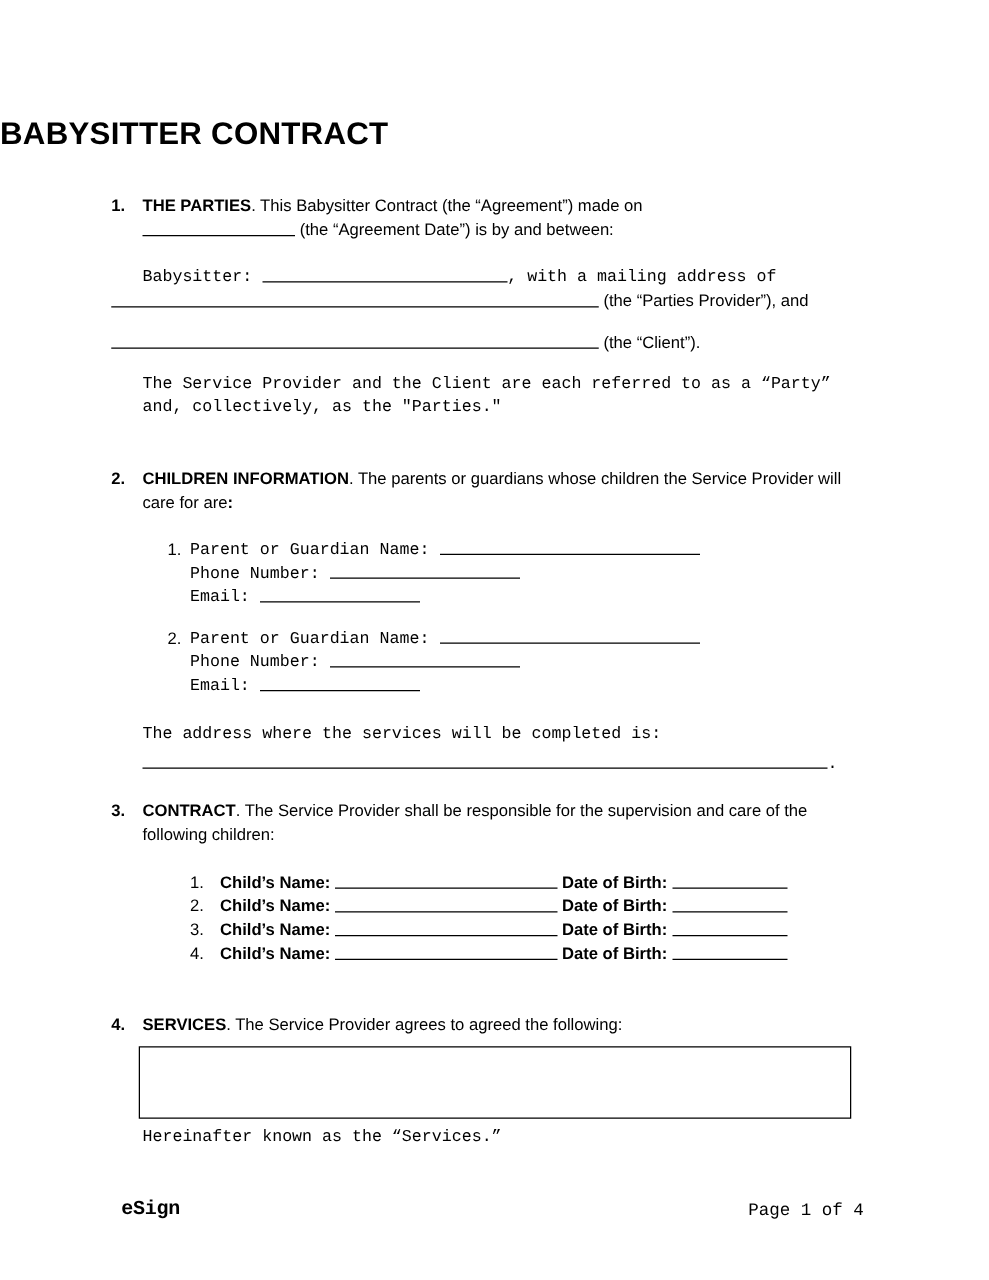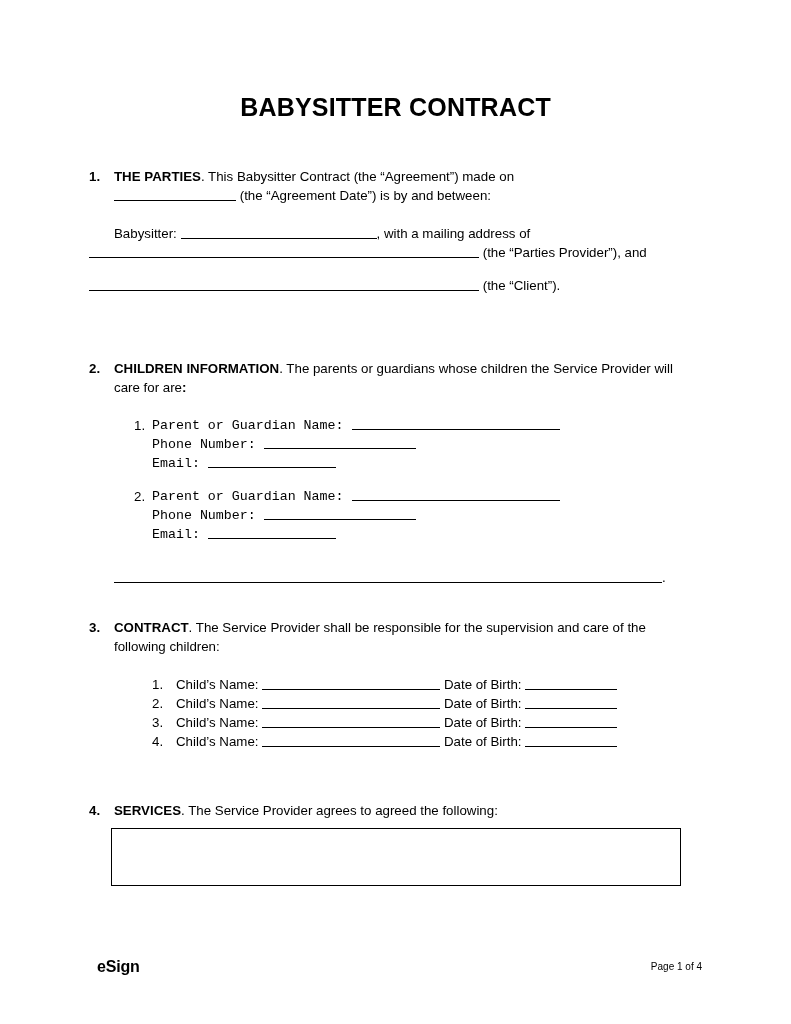--- a/index.html
+++ b/index.html
@@ -18,21 +18,20 @@
     height: 1024px;
     background: #ffffff;
     overflow: hidden;
     box-sizing: border-box;
   }
   .doc-title {
     position: absolute;
     top: 93px;
     left: 0;
     width: 791px;
-    text-align: center;
     font-size: 25px;
     font-weight: bold;
     letter-spacing: 0.2px;
   }
   .content {
     position: absolute;
     top: 155px;
     left: 89px;
     width: 612px;
     font-size: 13.3px;
@@ -47,38 +46,37 @@
   }
   .clause-num {
     position: absolute;
     left: 0;
     top: 0;
     font-weight: bold;
     font-size: 13.3px;
   }
   .clause-body {
     display: block;
-    margin-top: 12px;
   }
   .clause-head {
     font-weight: bold;
   }
   .bold-colon { font-weight: bold; }
 
   .para {
     margin: 0;
     padding: 0;
   }
   .gap-19 { height: 19px; }
   .gap-14 { height: 14px; }
   .gap-8  { height: 8px; }
   .gap-5  { height: 5px; }
 
   
-  .indent-25 { padding-left: 25px; }
+  .indent-25 { padding-left: 25px; font-family: Liberation Mono, monospace; }
 
   
   .rule {
     display: inline-block;
     border-bottom: 1.3px solid #000;
     height: 12px;
     vertical-align: baseline;
     margin-bottom: -1px;
   }
   .rule-eff   { width: 122px; }
@@ -112,51 +110,52 @@
     top: 0;
   }
   .sub-text {
     display: block;
   }
   
   .contact-item .sub-num { left: 45px; }
   .contact-item .sub-text { padding-left: 63px; font-family: Liberation Mono, monospace; }
   
   .child-item .sub-num { left: 63px; }
-  .child-item .sub-text { padding-left: 87px; }
+  .child-item .sub-text { padding-left: 87px; font-weight: bold; }
 
   .services-box {
     box-sizing: border-box;
     width: 570px;
     height: 58px;
     border: 1.6px solid #000;
     margin-left: 22px;
     background: #ffffff;
   }
 
   .footer {
     position: absolute;
     left: 89px;
     right: 89px;
     top: 958px;
     height: 22px;
+    font-family: Liberation Mono, monospace;
   }
   .footer-logo {
     position: absolute;
     left: 8px;
     top: 0;
     font-size: 16px;
     font-weight: bold;
     letter-spacing: -0.2px;
   }
   .footer-page {
     position: absolute;
-    right: 0;
+    right: 11px;
     top: 3px;
-    font-size: 10px;
+    font-size: 14px;
   }
   .nowrap { white-space: nowrap; }
 </style>
 </head>
 <body>
 
 <div class="page">
 
   <div class="doc-title">BABYSITTER CONTRACT</div>
 
@@ -190,20 +189,23 @@
 
     <div class="gap-14"></div>
 
     <div class="para nowrap">
       <span class="rule rule-full2"></span>
       <span>(the “Client”).</span>
     </div>
 
     <div class="gap-14"></div>
 
+    <div class="indent-25">
+      <p class="para">The Service Provider and the Client are each referred to as a “Party” and, collectively, as the "Parties."</p>
+    </div>
 
     <div class="gap-19"></div>
 
 
     <div class="gap-19"></div>
 
     <div class="clause">
       <span class="clause-num">2.</span>
       <div class="clause-body">
         <p class="para"><span class="clause-head">CHILDREN INFORMATION</span><span>. The parents or guardians whose children the Service Provider will care for are</span><span class="bold-colon">:</span></p>
@@ -247,20 +249,21 @@
             <span>Email:</span>
             <span class="rule rule-email"></span>
           </span>
         </div>
       </li>
     </ul>
 
     <div class="gap-19"></div>
 
     <div class="indent-25">
+      <p class="para">The address where the services will be completed is:</p>
       <div class="gap-5"></div>
       <div class="para nowrap">
         <span class="rule rule-addr"></span><span>.</span>
       </div>
     </div>
 
     <div class="gap-19"></div>
 
     <div class="clause">
       <span class="clause-num">3.</span>
@@ -327,20 +330,23 @@
         <p class="para"><span class="clause-head">SERVICES</span><span>. The Service Provider agrees to agreed the following:</span></p>
       </div>
     </div>
 
     <div class="gap-8"></div>
 
     <div class="services-box"></div>
 
     <div class="gap-5"></div>
 
+    <div class="indent-25">
+      <p class="para">Hereinafter known as the “Services.”</p>
+    </div>
 
   </div>
 
   <div class="footer">
     <div class="footer-logo">eSign</div>
     <div class="footer-page">Page 1 of 4</div>
   </div>
 
 </div>
 

